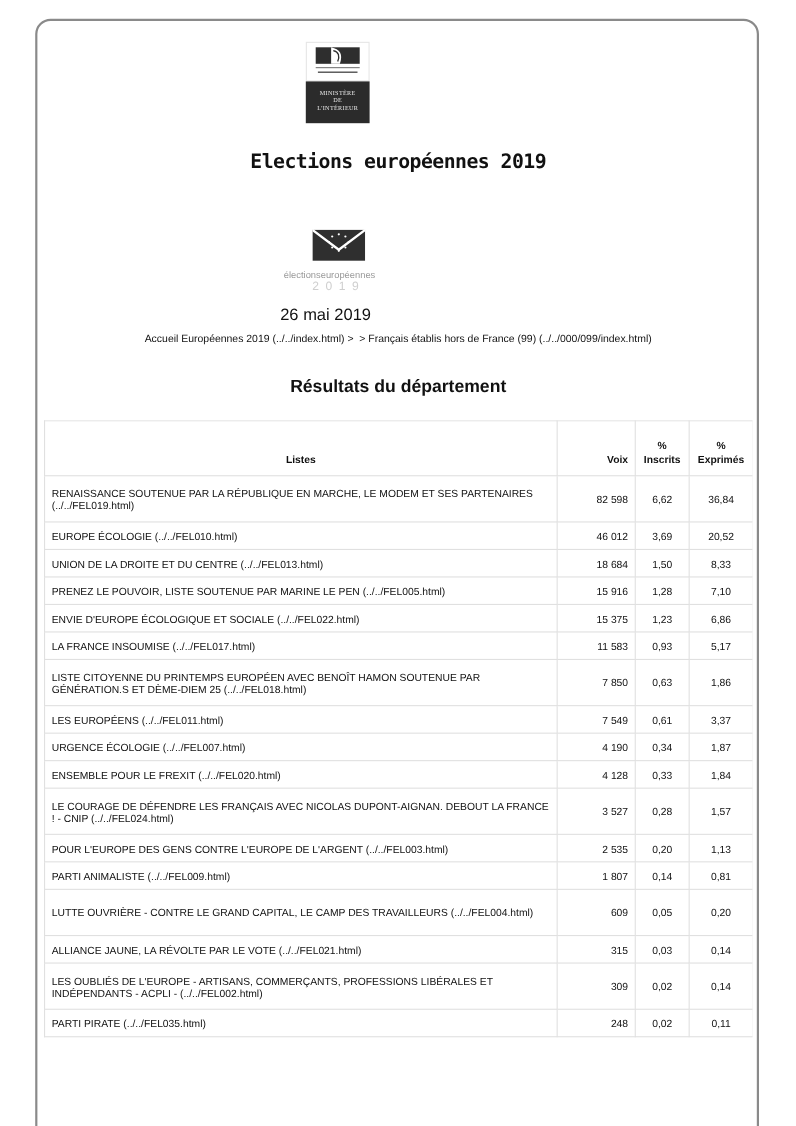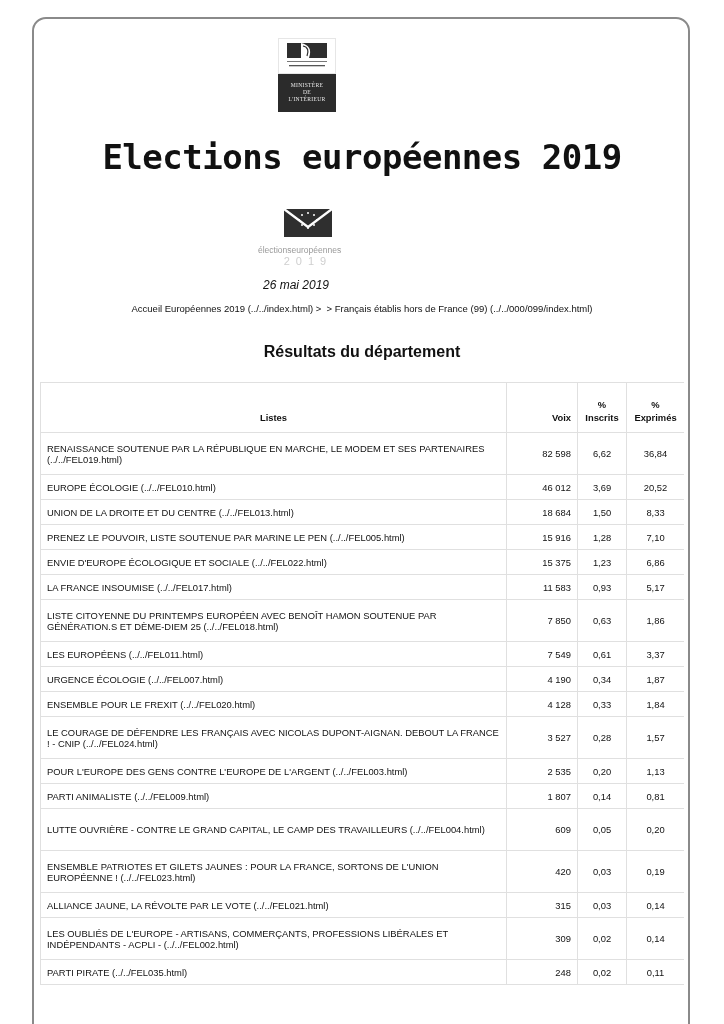--- a/index.html
+++ b/index.html
@@ -8,26 +8,26 @@
   .frame { position: absolute; left: 32px; top: 17px; width: 658px; height: 1100px;
            border: 2px solid #8a8a8a; border-radius: 14px; box-sizing: border-box; }
   .logo-mi { position: absolute; left: 278px; top: 38px; width: 58px; height: 74px; }
   .logo-mi .top { position: absolute; left: 0; top: 0; width: 58px; height: 36px; background: #fff;
                   border: 1px solid #e6e6e6; box-sizing: border-box; }
   .logo-mi .bot { position: absolute; left: 0; top: 36px; width: 58px; height: 38px; background: #2b2b2b;
                   color: #e8e8e8; font-family: "Liberation Serif", serif; font-size: 5.6px;
                   line-height: 7px; text-align: center; padding-top: 8px; box-sizing: border-box;
                   letter-spacing: 0.3px; }
   .title { position: absolute; left: 0; width: 724px; top: 137px; text-align: center;
-           font-family: "DejaVu Sans Mono", monospace; font-weight: bold; font-size: 34px; letter-spacing: -0.5px; }
+           font-family: "DejaVu Sans Mono", monospace; font-weight: bold; font-size: 18px; letter-spacing: -0.5px; }
   .logo-ee { position: absolute; left: 258px; top: 207px; width: 100px; height: 62px; }
   .logo-ee .ee-text { position: absolute; top: 38px; left: 0; width: 100px; font-size: 8.5px; color: #999; }
   .logo-ee .ee-year { position: absolute; top: 48px; left: 0; width: 100px; font-size: 11px;
                       letter-spacing: 6px; color: #cfcfcf; text-align: center; }
-  .date { position: absolute; left: 0; width: 592px; top: 278px; text-align: center; font-size: 12px; font-style: italic; }
+  .date { position: absolute; left: 0; width: 592px; top: 278px; text-align: center; font-size: 15px; }
   .breadcrumb { position: absolute; left: 0; width: 724px; top: 303px; text-align: center; font-size: 9.5px; }
   .breadcrumb span { white-space: pre; }
   .section-title { position: absolute; left: 0; width: 724px; top: 343px; text-align: center;
                    font-size: 16px; font-weight: bold; }
   .table-wrap { position: absolute; left: 40px; top: 382px; width: 644px; height: 615px; overflow: hidden; }
   table { border-collapse: collapse; width: 644px; table-layout: fixed; font-size: 9.4px; }
   col.c1 { width: 466px; } col.c2 { width: 71px; } col.c3 { width: 49px; } col.c4 { width: 58px; }
   th, td { border: 1px solid #e0e0e0; padding: 0 6px; vertical-align: middle; }
   thead th { height: 41px; font-weight: bold; vertical-align: bottom; padding-bottom: 8px; line-height: 13px; text-align: center; }
   thead th.voix { text-align: right; }
@@ -188,26 +188,20 @@
         <td class="num">1 807</td>
         <td class="pct">0,14</td>
         <td class="pct">0,81</td>
       </tr>
       <tr class="r2">
         <td class="name">LUTTE OUVRIÈRE - CONTRE LE GRAND CAPITAL, LE CAMP DES TRAVAILLEURS (../../FEL004.html)</td>
         <td class="num">609</td>
         <td class="pct">0,05</td>
         <td class="pct">0,20</td>
       </tr>
-      <tr class="r2">
-        <td class="name">ENSEMBLE PATRIOTES ET GILETS JAUNES : POUR LA FRANCE, SORTONS DE L'UNION EUROPÉENNE ! (../../FEL023.html)</td>
-        <td class="num">420</td>
-        <td class="pct">0,03</td>
-        <td class="pct">0,19</td>
-      </tr>
       <tr class="r1">
         <td class="name">ALLIANCE JAUNE, LA RÉVOLTE PAR LE VOTE (../../FEL021.html)</td>
         <td class="num">315</td>
         <td class="pct">0,03</td>
         <td class="pct">0,14</td>
       </tr>
       <tr class="r2">
         <td class="name">LES OUBLIÉS DE L'EUROPE - ARTISANS, COMMERÇANTS, PROFESSIONS LIBÉRALES ET INDÉPENDANTS - ACPLI - (../../FEL002.html)</td>
         <td class="num">309</td>
         <td class="pct">0,02</td>

